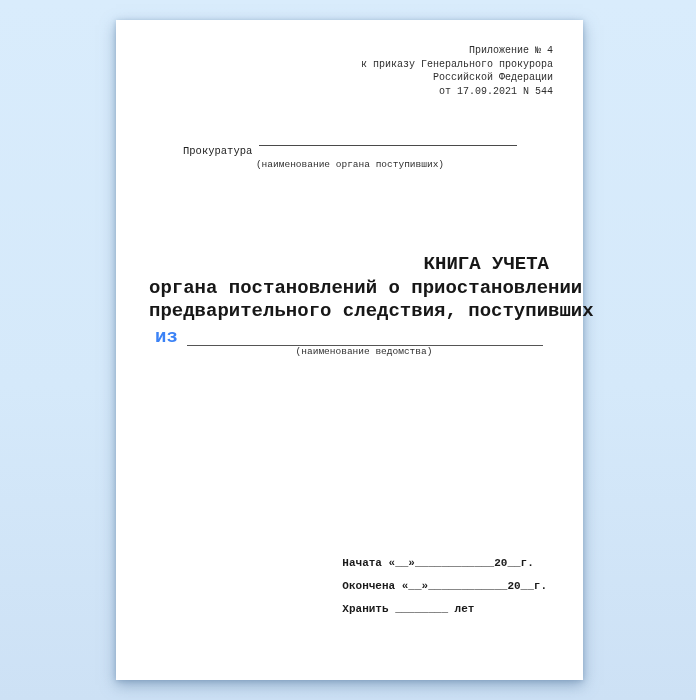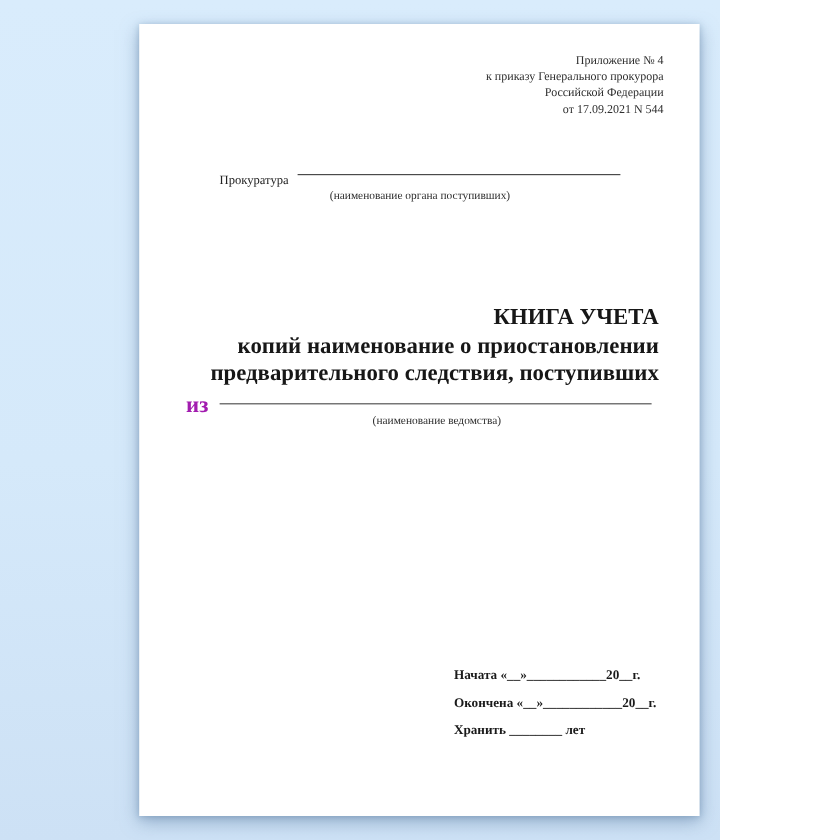--- a/index.html
+++ b/index.html
@@ -4,24 +4,25 @@
 <style>
   html, body {
     margin: 0;
     padding: 0;
     width: 700px;
     height: 700px;
     font-family: "Liberation Serif", "DejaVu Serif", serif;
   }
   .stage {
     position: relative;
-    width: 600px;
+    width: 696px;
     height: 700px;
     background: linear-gradient(180deg, #d9ecfc 0%, #d5e9fa 55%, #cde1f5 100%);
     overflow: hidden;
+    font-family: Liberation Mono, monospace;
   }
   .sheet {
     position: absolute;
     left: 116px;
     top: 20px;
     width: 467px;
     height: 660px;
     background: #ffffff;
     box-shadow: 0 5px 14px rgba(90, 124, 160, 0.55), 0 1px 5px rgba(90, 124, 160, 0.35);
   }
@@ -77,25 +78,25 @@
     font-weight: bold;
     color: #171717;
     white-space: nowrap;
   }
   .from-row {
     position: absolute;
     left: 39px;
     top: 306px;
     width: 388px;
     display: flex;
-    align-items: center;
+    align-items: flex-end;
     font-size: 19px;
     line-height: 23.5px;
     font-weight: bold;
-    color: #a21caf;
+    color: #3b82f6;
   }
   .from-row .field-label {
     white-space: nowrap;
     padding-right: 9px;
   }
   .from-row .blank-rule {
     margin-bottom: 4px;
     border-bottom-color: #555555;
   }
   .from-caption {
@@ -134,21 +135,21 @@
     </div>
 
     <div class="prok-row">
       <span class="field-label">Прокуратура</span>
       <span class="blank-rule"></span>
     </div>
     <div class="prok-caption">(наименование органа поступивших)</div>
 
     <div class="title-block">
       <div>КНИГА УЧЕТА</div>
-      <div>копий наименование о приостановлении</div>
+      <div>органа постановлений о приостановлении</div>
       <div>предварительного следствия, поступивших</div>
     </div>
 
     <div class="from-row">
       <span class="field-label">из</span>
       <span class="blank-rule"></span>
     </div>
     <div class="from-caption">(наименование ведомства)</div>
 
     <div class="footer-block">

